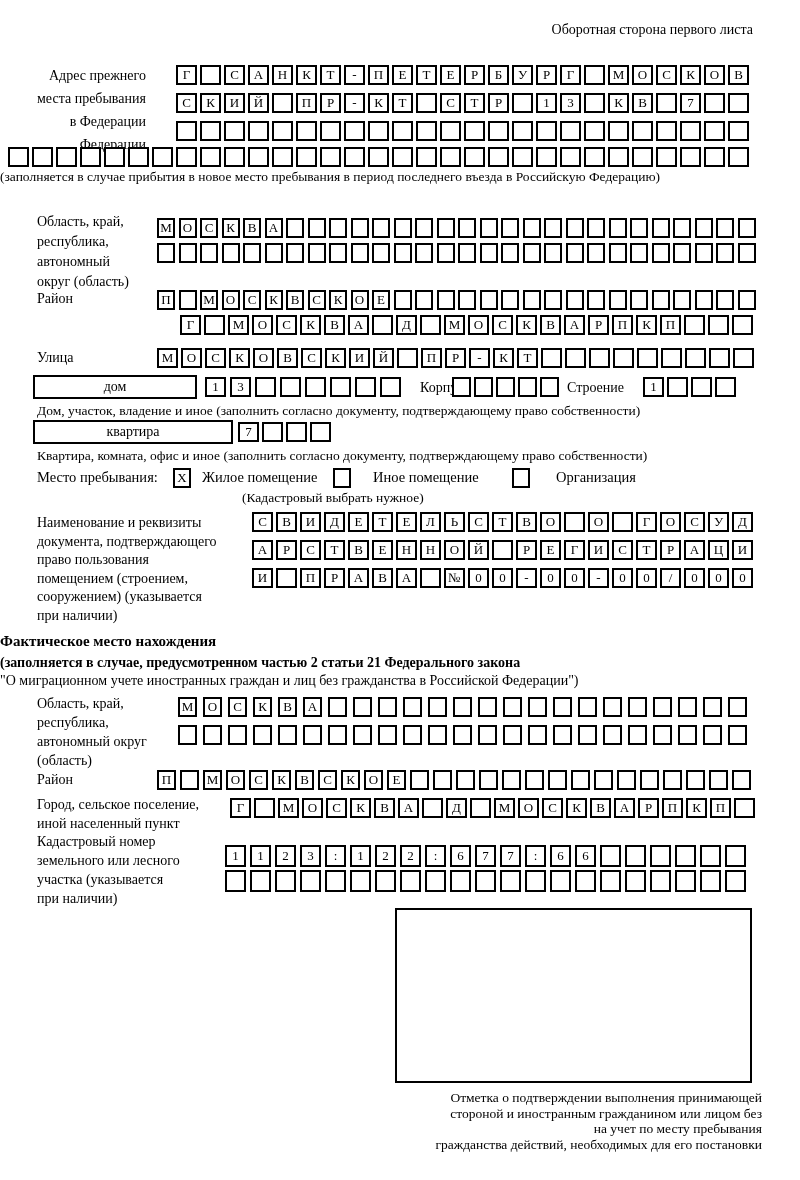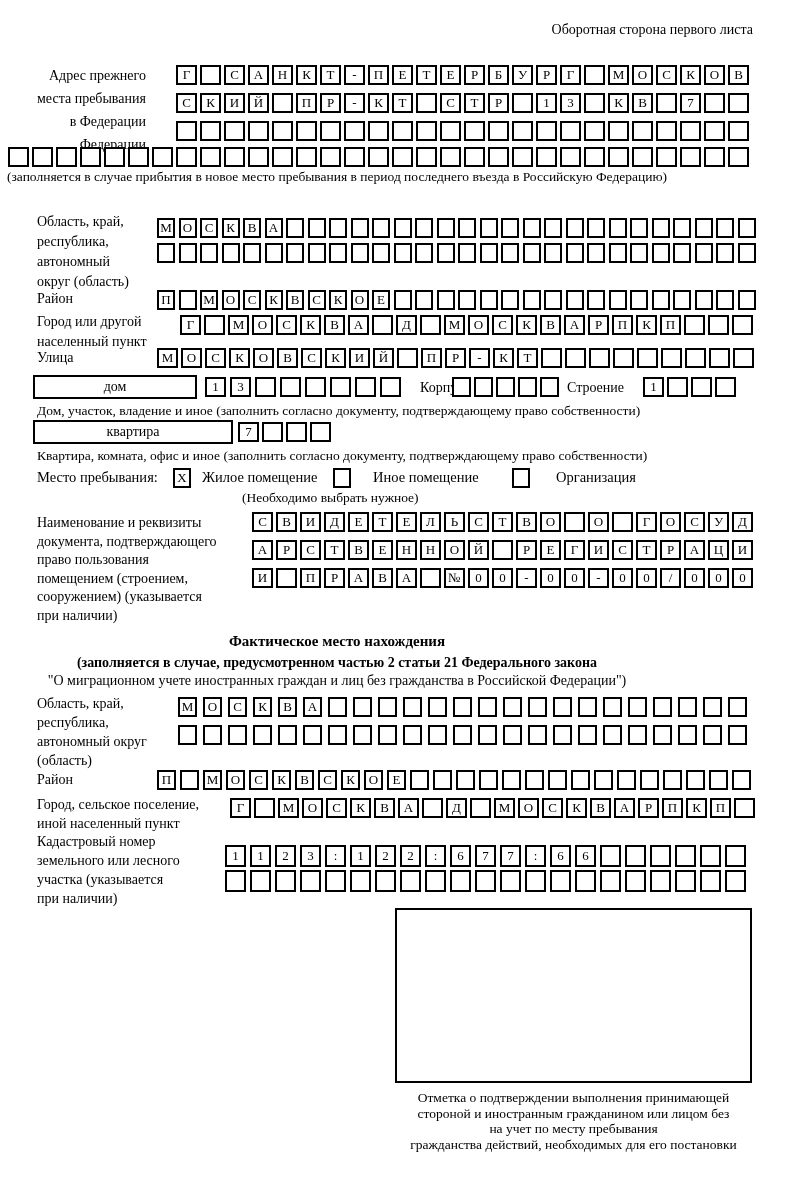--- a/index.html
+++ b/index.html
@@ -6,21 +6,21 @@
   .page{
     position:relative;width:800px;height:1180px;background:#ffffff;
     font-family:"Liberation Serif","DejaVu Serif",serif;color:#000;overflow:hidden;
   }
   .abs{position:absolute;}
   .lbl{font-size:14px;line-height:20px;}
   .lh23{line-height:23px;text-align:right;}
   .lh19{line-height:19px;}
   .lh18{line-height:18.5px;}
   .note{font-size:13.5px;}
-  .center{left:0;width:674px;text-align:center;}
+  .center{left:0;width:674px;}
   .bold{font-weight:bold;}
   .cellrow{display:flex;}
   .cellrow .cell{
     box-sizing:border-box;flex:0 0 auto;border:2px solid #000;background:#fff;
     width:21px;height:20px;display:flex;align-items:center;justify-content:center;
     font-size:13px;
   }
   .ca{gap:3px;}                 
   .cb{gap:3.5px;} .cb .cell{width:18px;}   
   .cc{gap:6px;}  .cc .cell{width:19px;}    
@@ -30,21 +30,21 @@
   .ck{gap:3px;}  .ck .cell{width:19px;}    
   .widebox{
     box-sizing:border-box;border:2px solid #000;background:#fff;
     display:flex;align-items:center;justify-content:center;font-size:14px;
   }
   .chk{
     box-sizing:border-box;border:2px solid #000;width:18px;height:20px;background:#fff;
     display:flex;align-items:center;justify-content:center;font-size:13px;
   }
   .stampbox{box-sizing:border-box;border:2px solid #000;background:#fff;}
-  .caption{font-size:13.5px;line-height:15.5px;text-align:center;}
+  .caption{font-size:13.5px;line-height:15.5px;text-align:right;}
   .tline{white-space:nowrap;}
 </style>
 </head>
 <body>
 
 <div class="page">
 
   <div class="abs" style="top:22px;right:47px;font-size:14px;">Оборотная сторона первого листа</div>
 
   <div class="abs lbl lh23" style="left:37px;top:64px;">
@@ -259,24 +259,20 @@
       <div class="cell"></div>
       <div class="cell"></div>
       <div class="cell"></div>
       <div class="cell"></div>
       <div class="cell"></div>
       <div class="cell"></div>
       <div class="cell"></div>
       <div class="cell"></div>
     </div>
 
-  <div class="abs lbl" style="left:37px;top:312px;">
-      <div class="tline">Город или другой</div>
-      <div class="tline">населенный пункт</div>
-    </div>
   <div class="abs cellrow ca" style="left:180px;top:315px;">
       <div class="cell">Г</div>
       <div class="cell"></div>
       <div class="cell">М</div>
       <div class="cell">О</div>
       <div class="cell">С</div>
       <div class="cell">К</div>
       <div class="cell">В</div>
       <div class="cell">А</div>
       <div class="cell"></div>
@@ -363,21 +359,21 @@
     </div>
   <div class="abs note" style="left:37px;top:448px;">Квартира, комната, офис и иное (заполнить согласно документу, подтверждающему право собственности)</div>
 
   <div class="abs" style="left:37px;top:469px;font-size:14.5px;">Место пребывания:</div>
   <div class="abs chk" style="left:173px;top:468px;">X</div>
   <div class="abs" style="left:202px;top:469px;font-size:14.5px;">Жилое помещение</div>
   <div class="abs chk" style="left:333px;top:468px;"></div>
   <div class="abs" style="left:373px;top:469px;font-size:14.5px;">Иное помещение</div>
   <div class="abs chk" style="left:512px;top:468px;"></div>
   <div class="abs" style="left:556px;top:469px;font-size:14.5px;">Организация</div>
-  <div class="abs note" style="left:242px;top:490px;">(Необходимо выбрать нужное)</div>
+  <div class="abs note" style="left:242px;top:490px;">(Кадастровый выбрать нужное)</div>
 
   <div class="abs lbl lh18" style="left:37px;top:514px;">
       <div class="tline">Наименование и реквизиты</div>
       <div class="tline">документа, подтверждающего</div>
       <div class="tline">право пользования</div>
       <div class="tline">помещением (строением,</div>
       <div class="tline">сооружением) (указывается</div>
       <div class="tline">при наличии)</div>
     </div>
   <div class="abs cellrow ca" style="left:252px;top:512px;">

